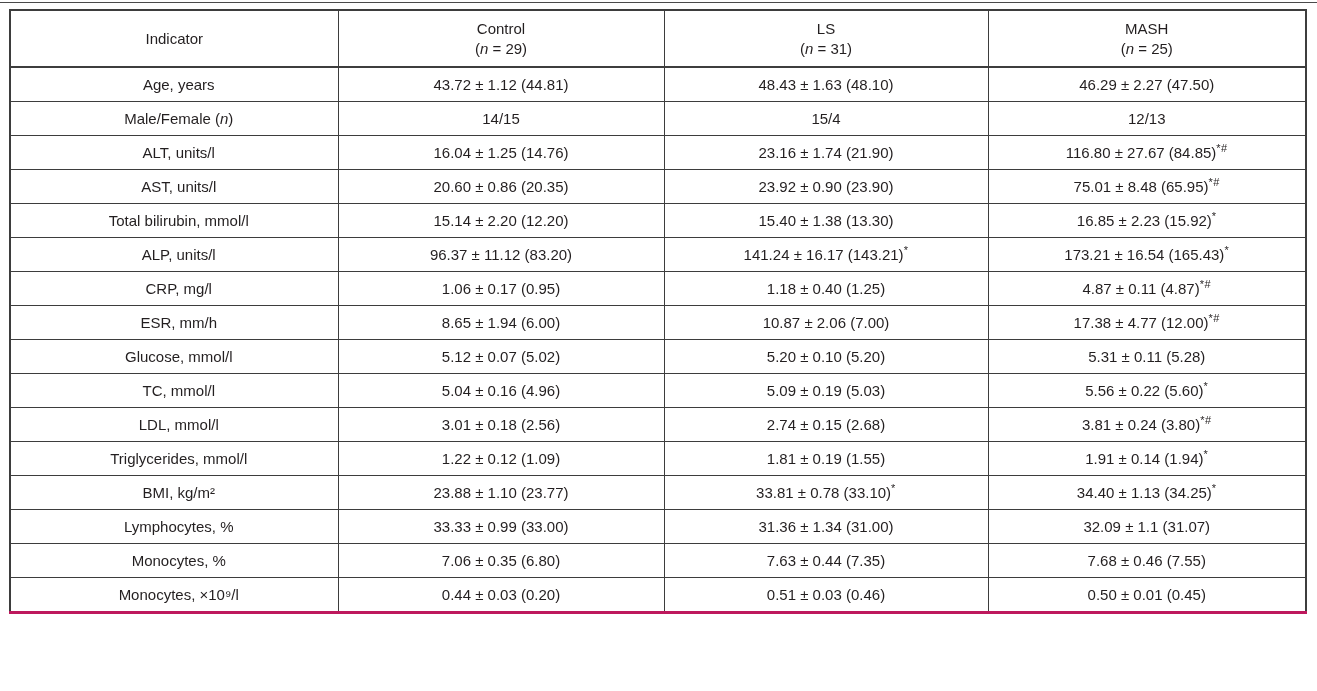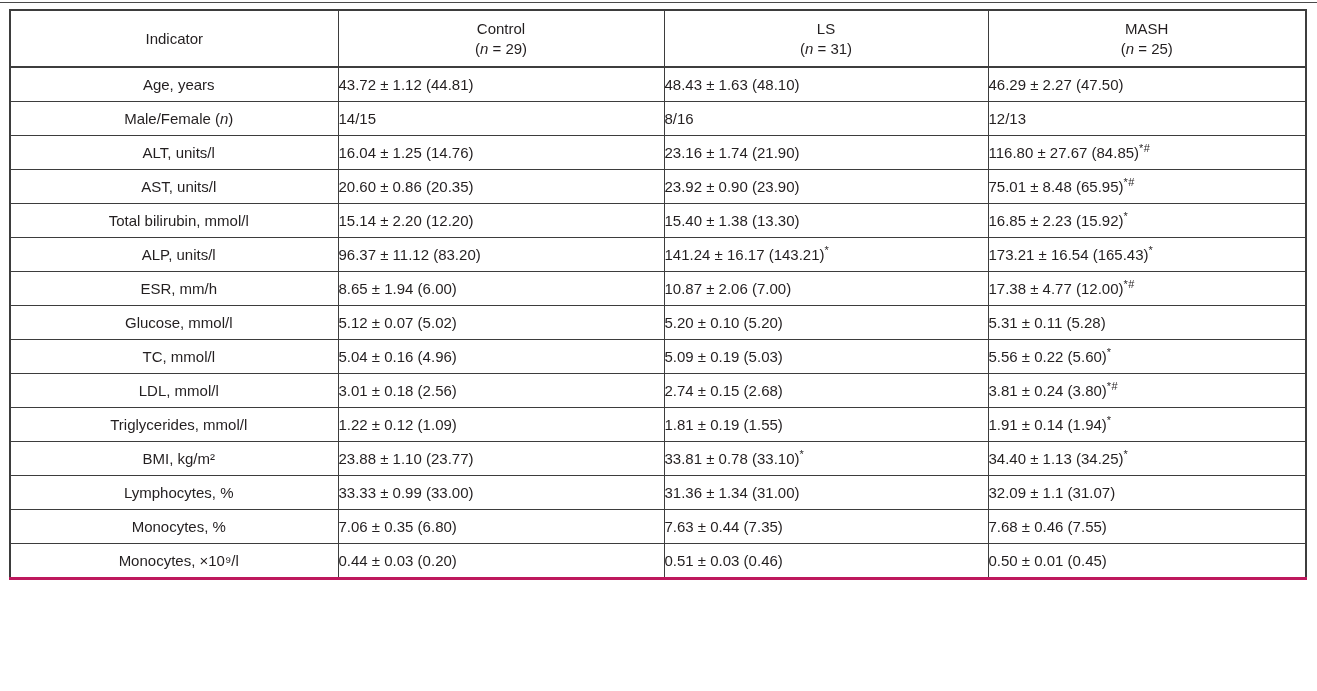--- a/index.html
+++ b/index.html
@@ -51,21 +51,21 @@
   }
   tbody td {
     height: 33px;
     vertical-align: middle;
   }
   td.ind {
     text-align: center;
     padding-left: 9px;
   }
   td.val {
-    text-align: left;
+    text-align: center;
   }
   tbody tr:last-child td {
     border-bottom: 3px solid #be185d;
   }
   .marker {
     font-size: 11px;
     vertical-align: super;
     line-height: 0;
     letter-spacing: 0.5px;
   }
@@ -95,21 +95,21 @@
     <tbody>
         <tr>
           <td class="ind">Age, years</td>
           <td class="val">43.72 ± 1.12 (44.81)</td>
           <td class="val">48.43 ± 1.63 (48.10)</td>
           <td class="val">46.29 ± 2.27 (47.50)</td>
         </tr>
         <tr>
           <td class="ind">Male/Female (<i>n</i>)</td>
           <td class="val">14/15</td>
-          <td class="val">8/16</td>
+          <td class="val">15/4</td>
           <td class="val">12/13</td>
         </tr>
         <tr>
           <td class="ind">ALT, units/l</td>
           <td class="val">16.04 ± 1.25 (14.76)</td>
           <td class="val">23.16 ± 1.74 (21.90)</td>
           <td class="val">116.80 ± 27.67 (84.85)<span class="marker">*#</span></td>
         </tr>
         <tr>
           <td class="ind">AST, units/l</td>
@@ -121,20 +121,26 @@
           <td class="ind">Total bilirubin, mmol/l</td>
           <td class="val">15.14 ± 2.20 (12.20)</td>
           <td class="val">15.40 ± 1.38 (13.30)</td>
           <td class="val">16.85 ± 2.23 (15.92)<span class="marker">*</span></td>
         </tr>
         <tr>
           <td class="ind">ALP, units/l</td>
           <td class="val">96.37 ± 11.12 (83.20)</td>
           <td class="val">141.24 ± 16.17 (143.21)<span class="marker">*</span></td>
           <td class="val">173.21 ± 16.54 (165.43)<span class="marker">*</span></td>
+        </tr>
+        <tr>
+          <td class="ind">CRP, mg/l</td>
+          <td class="val">1.06 ± 0.17 (0.95)</td>
+          <td class="val">1.18 ± 0.40 (1.25)</td>
+          <td class="val">4.87 ± 0.11 (4.87)<span class="marker">*#</span></td>
         </tr>
         <tr>
           <td class="ind">ESR, mm/h</td>
           <td class="val">8.65 ± 1.94 (6.00)</td>
           <td class="val">10.87 ± 2.06 (7.00)</td>
           <td class="val">17.38 ± 4.77 (12.00)<span class="marker">*#</span></td>
         </tr>
         <tr>
           <td class="ind">Glucose, mmol/l</td>
           <td class="val">5.12 ± 0.07 (5.02)</td>

